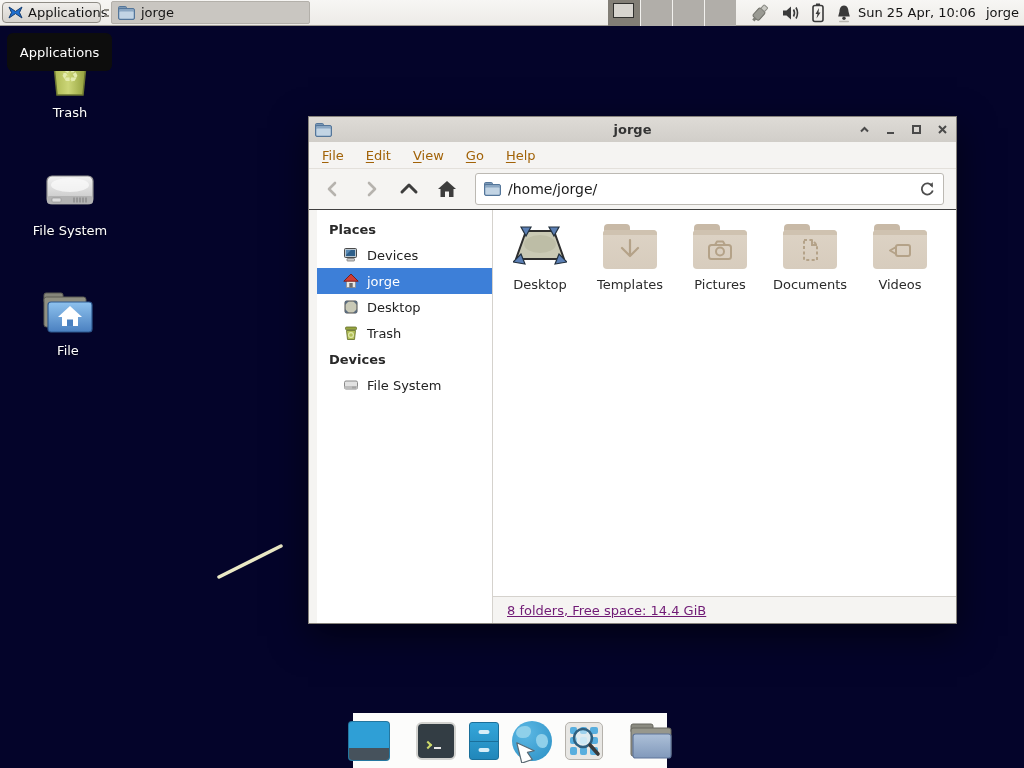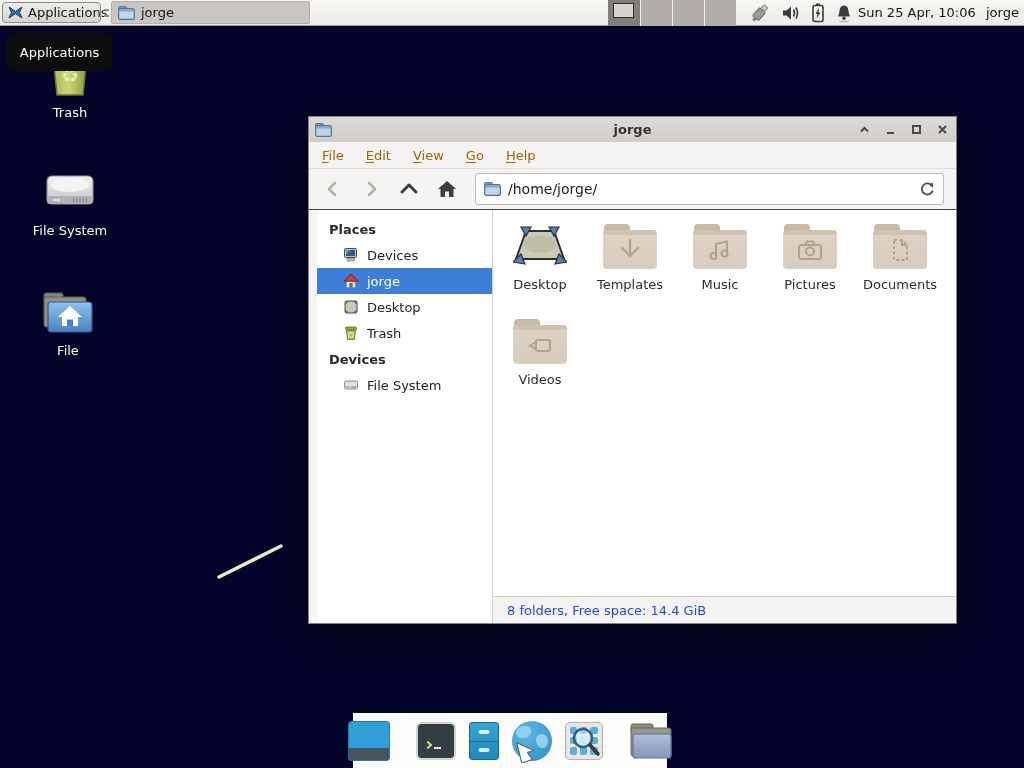--- a/index.html
+++ b/index.html
@@ -78,21 +78,21 @@
   .sidebar { width:176px; background:#fff; border-right:1px solid #d5d2cd; padding-top:6px; }
   .sb-header { height:26px; display:flex; align-items:center; padding-left:12px; font-weight:bold; color:#2a2a2a; }
   .sb-item { height:26px; display:flex; align-items:center; gap:8px; padding-left:26px; color:#222; }
   .sb-item.selected { background:var(--selection,#3d7fd8); color:#fff; }
   .main-col { flex:1; display:flex; flex-direction:column; min-width:0; }
   .files { flex:1; background:#fff; padding:14px 0 0 2px;
            display:grid; grid-template-columns:repeat(5,90px); grid-auto-rows:95px; justify-items:center; }
   .file-item { width:88px; display:flex; flex-direction:column; align-items:center; gap:8px; }
   .file-item .label { font-size:13px; color:#2b2b2b; }
   .statusbar { height:27px; background:#f5f4f2; border-top:1px solid #d5d2cd; display:flex;
-               align-items:center; padding-left:14px; color:#1d4ed8; font-size:13px; flex:none; }
+               align-items:center; padding-left:14px; color:#701a75; font-size:13px; flex:none;text-decoration:underline; }
 
   
   .bfolder { position:relative; width:54px; height:45px; }
   .bfolder .tab { position:absolute; top:0; left:1px; width:26px; height:12px; background:#c8b9a6; border-radius:4px 4px 0 0; }
   .bfolder .fbody { position:absolute; top:6px; left:0; width:54px; height:39px;
                     background:linear-gradient(#ddd3c5,#d7ccbd); border-radius:4px;
                     display:flex; align-items:center; justify-content:center; }
   .bfolder .fbody::before { content:""; position:absolute; top:0; left:0; right:0; height:5px;
                             background:#cfc2b0; border-radius:4px 4px 0 0; }
   .bfolder svg { position:relative; }
@@ -424,33 +424,20 @@
                 <div class="tab"></div>
                 <div class="fbody">
               <svg width="26" height="26" viewBox="0 0 26 26">
                     <path d="M13 3 V17 M5 11 L13 19 L21 11" fill="none" stroke="#b4a288" stroke-width="2.2" stroke-linecap="round" stroke-linejoin="round"></path>
                   </svg>
             </div>
               </div>
             <span class="label">Templates</span>
           </div>
 
-          <div class="file-item">
-            <div class="bfolder">
-                <div class="tab"></div>
-                <div class="fbody">
-              <svg width="26" height="26" viewBox="0 0 26 26">
-                    <path d="M9 19 V7 L20 4.5 V16.5" fill="none" stroke="#b4a288" stroke-width="2"></path>
-                    <circle cx="6.5" cy="19" r="3" fill="none" stroke="#b4a288" stroke-width="2"></circle>
-                    <circle cx="17.5" cy="16.5" r="3" fill="none" stroke="#b4a288" stroke-width="2"></circle>
-                  </svg>
-            </div>
-              </div>
-            <span class="label">Music</span>
-          </div>
 
           <div class="file-item">
             <div class="bfolder">
                 <div class="tab"></div>
                 <div class="fbody">
               <svg width="28" height="26" viewBox="0 0 28 26">
                     <rect x="3" y="8" width="22" height="14" rx="2.5" fill="none" stroke="#b4a288" stroke-width="2"></rect>
                     <path d="M9 8 L11 4.5 H17 L19 8" fill="none" stroke="#b4a288" stroke-width="2" stroke-linejoin="round"></path>
                     <circle cx="14" cy="14.5" r="4" fill="none" stroke="#b4a288" stroke-width="2"></circle>
                   </svg>

